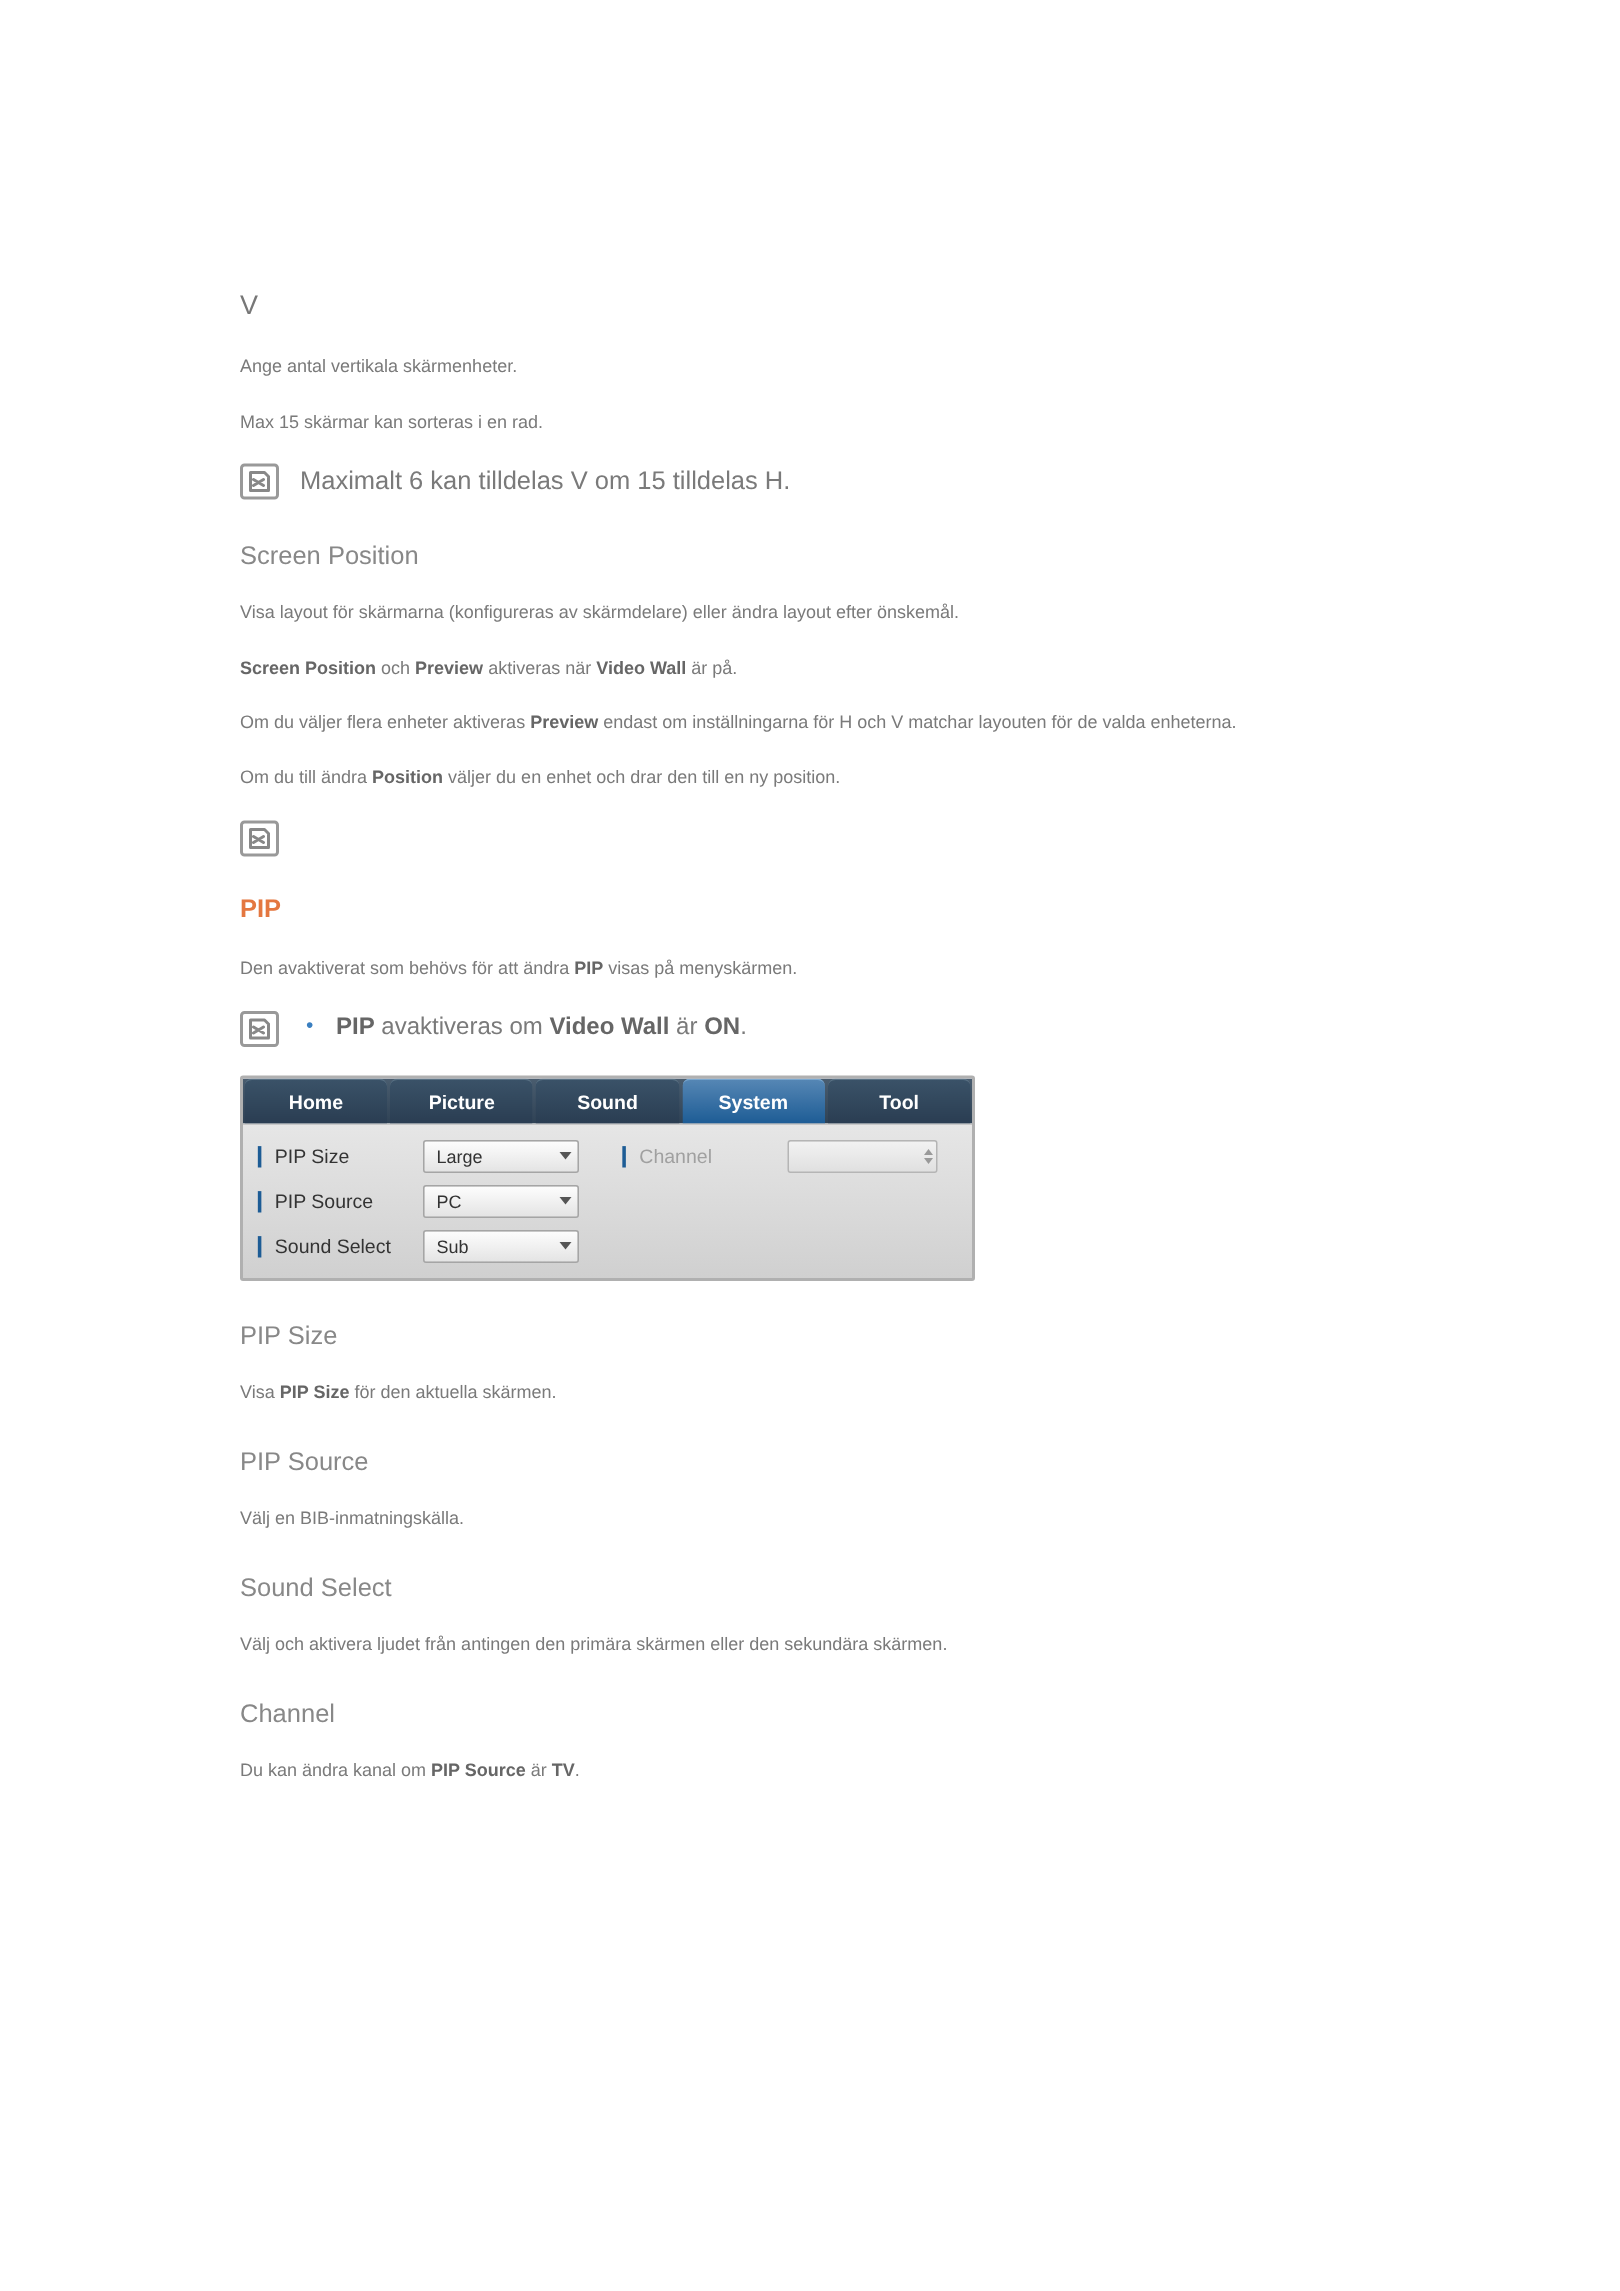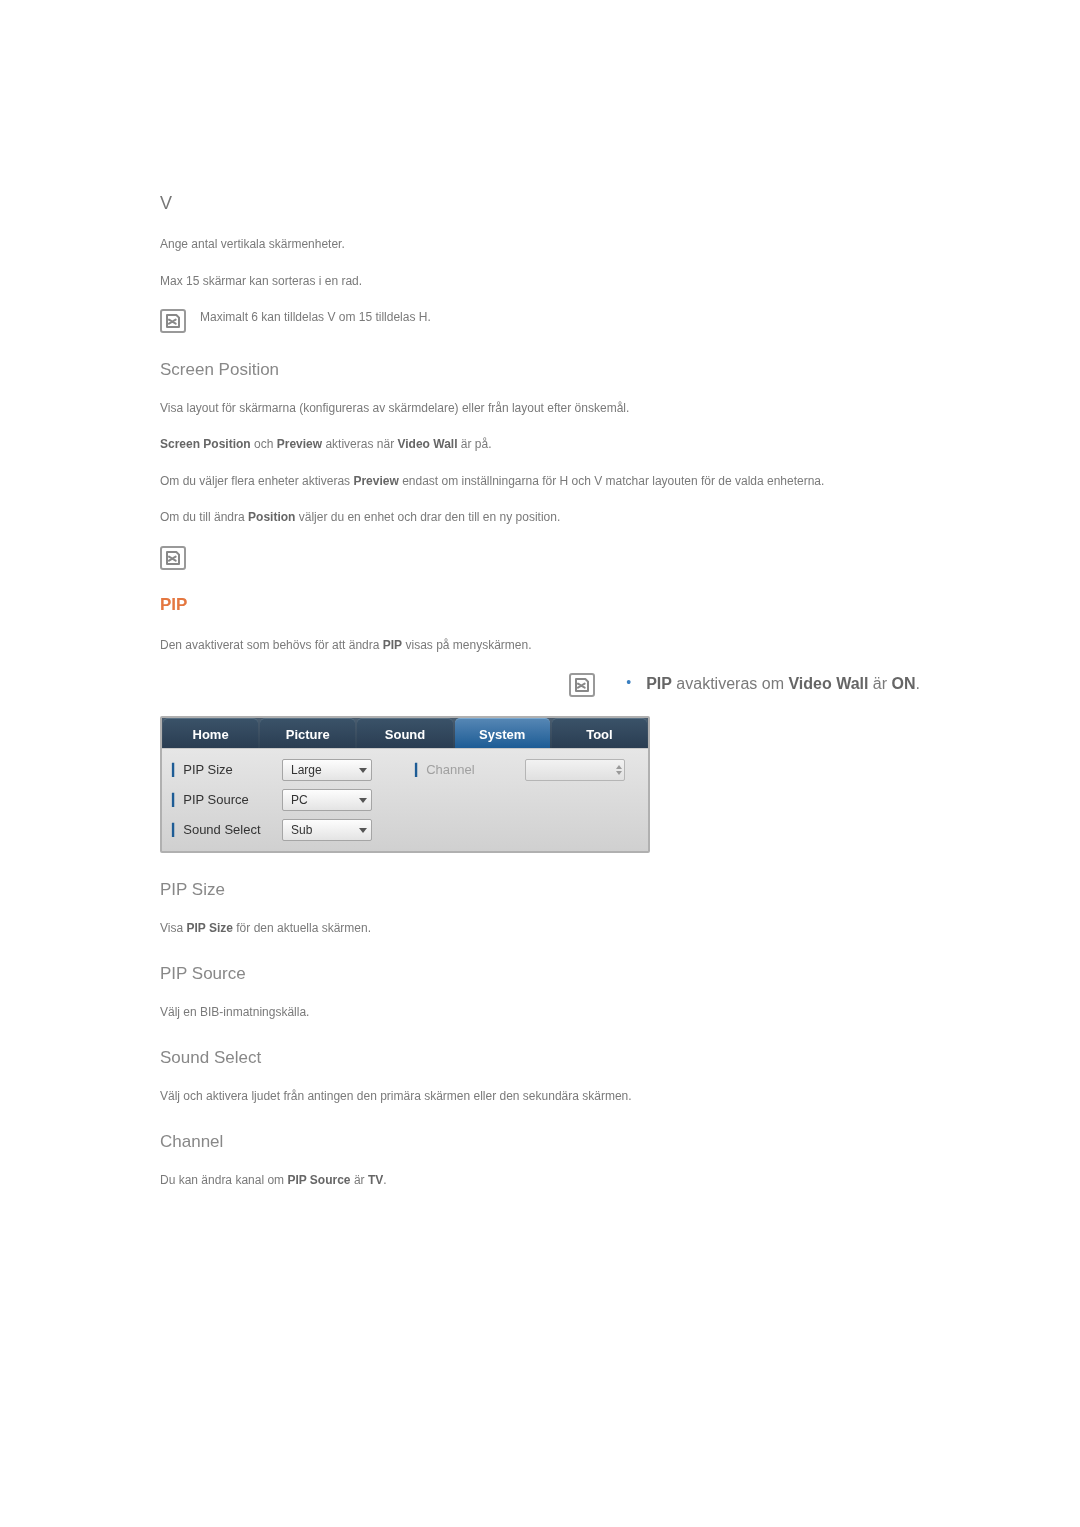--- a/index.html
+++ b/index.html
@@ -52,21 +52,21 @@
       justify-content: center;
       position: relative;
       margin-top: 1px;
     }
     .note-icon svg {
       width: 16px;
       height: 16px;
     }
     .note-text {
       color: #7a7a7a;
-      font-size: 12px;
+      font-size: 17px;
       line-height: 1.5;
     }
     h2.section-orange {
       color: #e47740;
       font-size: 17px;
       font-weight: bold;
       margin-top: 22px;
       margin-bottom: 18px;
     }
     .bold {
@@ -88,23 +88,22 @@
       content: "•";
       position: absolute;
       left: 4px;
       top: 0;
       color: #3a7fc0;
       font-size: 14px;
     }
     .note-bullet-wrap {
       display: flex;
       align-items: flex-start;
-      gap: 27px;
+      gap: 14px;
       margin-bottom: 12px;
-      justify-content: flex-end;
     }
     .note-bullet-wrap ul li {
       padding-left: 24px;
     }
     
     
     .ui-panel {
       width: 490px;
       border: 2px solid #b0b0b0;
       border-radius: 2px;
@@ -165,21 +164,21 @@
     .control-label.disabled {
       color: #a0a0a0;
     }
     .control-label::before {
       content: "▎";
       color: #1d5c95;
       margin-right: 2px;
       font-size: 12px;
     }
     .select-box {
-      width: 90px;
+      width: 104px;
       height: 22px;
       background: linear-gradient(#fdfdfd, #e4e4e4);
       border: 1px solid #a5a5a5;
       border-radius: 2px;
       display: flex;
       align-items: center;
       justify-content: space-between;
       padding: 0 4px 0 8px;
       font-size: 12px;
       color: #333;
@@ -233,21 +232,21 @@
 <div class="note-row">
   <div class="note-icon">
     <svg viewBox="0 0 24 24" fill="none" stroke="#888" stroke-width="3" stroke-linecap="round">
       <path d="M3 3 L17 3 M3 3 L3 21 M17 3 L21 7 L21 21 M3 21 L21 21 M6 10 L16 16 M6 16 L16 10"></path>
     </svg>
   </div>
   <div class="note-text">Maximalt 6 kan tilldelas V om 15 tilldelas H.</div>
 </div>
 
 <h3 class="sub-heading">Screen Position</h3>
-<p class="body-text">Visa layout för skärmarna (konfigureras av skärmdelare) eller från layout efter önskemål.</p>
+<p class="body-text">Visa layout för skärmarna (konfigureras av skärmdelare) eller ändra layout efter önskemål.</p>
 <p class="body-text">
   <span class="bold">Screen Position</span><span> och </span><span class="bold">Preview</span><span> aktiveras när </span><span class="bold">Video Wall</span><span> är på.</span>
 </p>
 <p class="body-text">
   <span>Om du väljer flera enheter aktiveras </span><span class="bold">Preview</span><span> endast om inställningarna för H och V matchar layouten för de valda enheterna.</span>
 </p>
 <p class="body-text">
   <span>Om du till ändra </span><span class="bold">Position</span><span> väljer du en enhet och drar den till en ny position.</span>
 </p>
 

